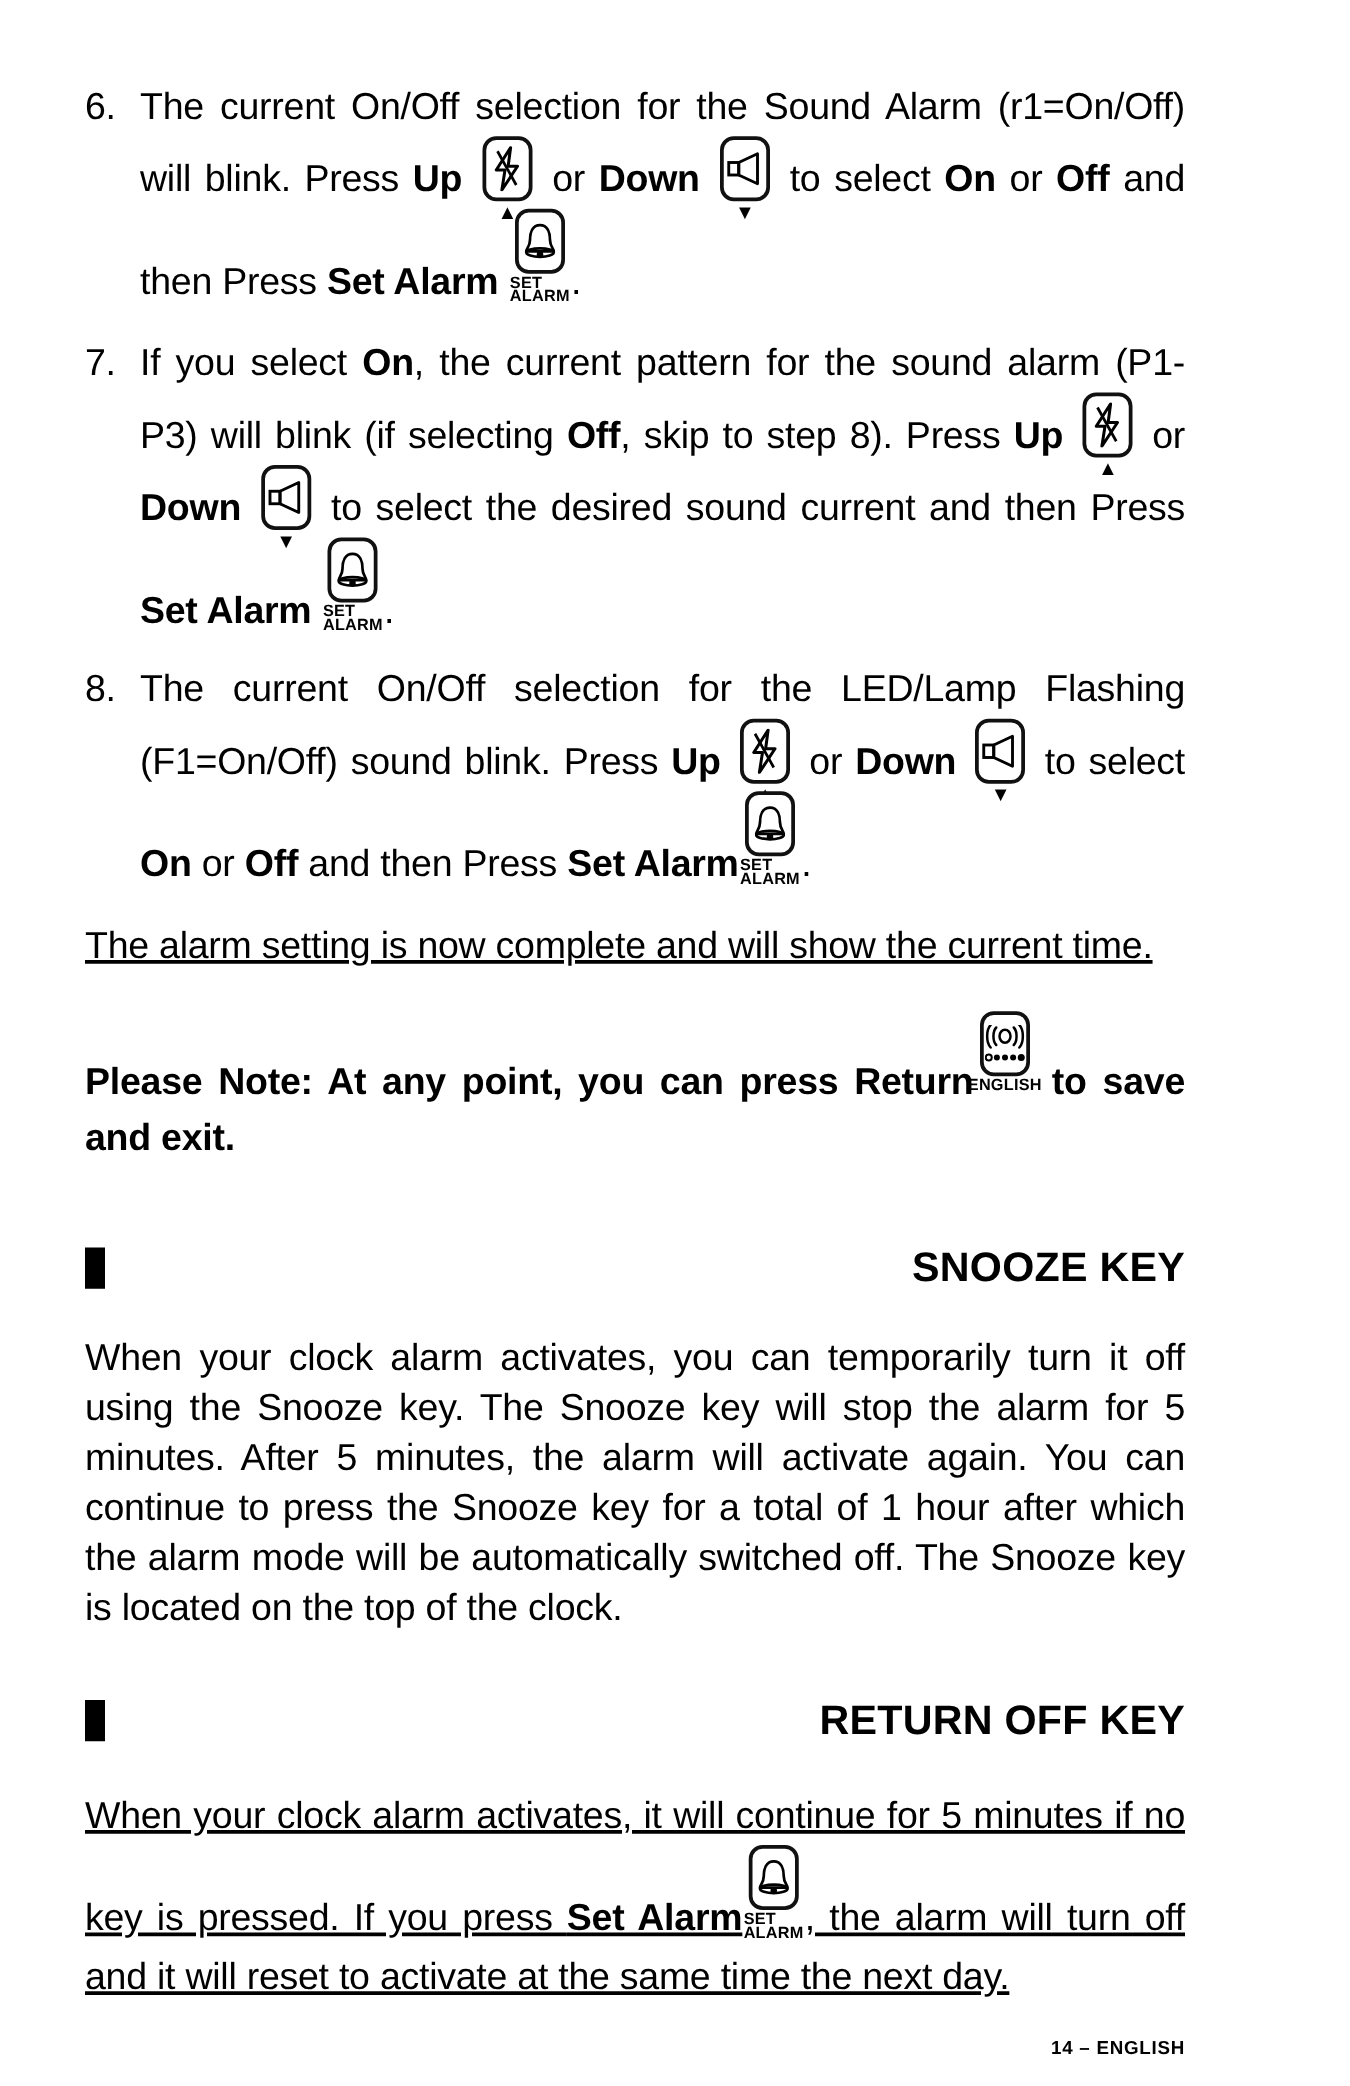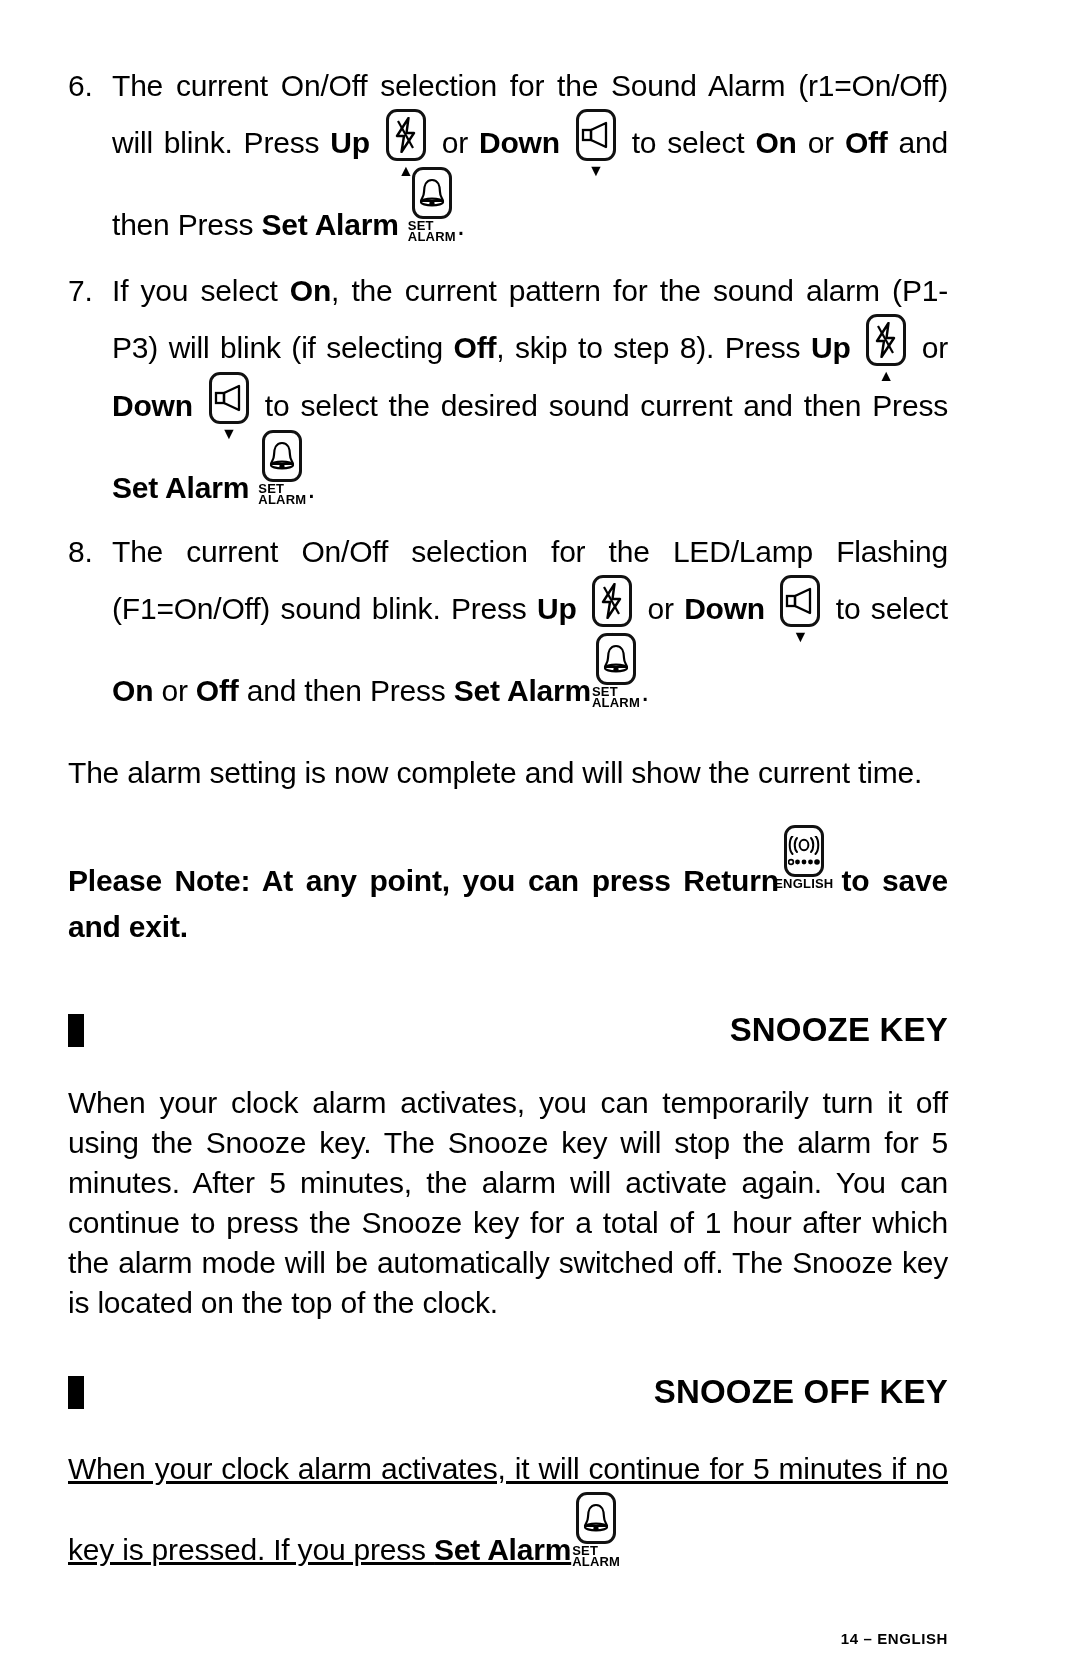--- a/index.html
+++ b/index.html
@@ -261,21 +261,21 @@
             <path d="M15 3 C9 3 7 9 7 15 C7 20 4 22 4 24 L26 24 C26 22 23 20 23 15 C23 9 21 3 15 3 Z" fill="none" stroke="#000" stroke-width="2.2" stroke-linejoin="round"></path>
             <ellipse cx="15" cy="25" rx="11" ry="3.4" fill="none" stroke="#000" stroke-width="2.2"></ellipse>
             <circle cx="15" cy="26.4" r="2.6" fill="#000"></circle>
           </svg>
         </span>
         <span class="caption"><span>SET</span><br><span>ALARM</span></span>
       </span><span>.</span>
     </div>
   </div>
 
-  <p class="para" style="margin-top:38px;">The alarm setting is now complete and will show the current time.</p>
+  <p class="para" style="margin-top:22px;text-decoration:underline;">The alarm setting is now complete and will show the current time.</p>
 
   <p class="para" style="margin-top:32px; font-weight:bold;">
     <b>Please Note</b><span>: At any point, you can press Return</span><span class="btn-icon tall" style="vertical-align:-16px;">
       <span class="shell"></span>
       <span class="glyph" style="flex-direction:column; gap:1px;">
         <svg width="32" height="20" viewBox="0 0 32 20" aria-hidden="true">
           <ellipse cx="16" cy="9" rx="4.4" ry="5.2" fill="none" stroke="#000" stroke-width="2"></ellipse>
           <path d="M9 2 C6 5 6 13 9 16" fill="none" stroke="#000" stroke-width="2" stroke-linecap="round"></path>
           <path d="M23 2 C26 5 26 13 23 16" fill="none" stroke="#000" stroke-width="2" stroke-linecap="round"></path>
           <path d="M4.5 0 C0.8 4 0.8 14 4.5 18" fill="none" stroke="#000" stroke-width="2" stroke-linecap="round"></path>
@@ -295,31 +295,31 @@
 
   <div class="gap-lg"></div>
   <h2 class="heading" style="margin-top:24px;">
     <span class="heading-bullet"></span>
     <span>SNOOZE KEY</span>
   </h2>
   <p class="para" style="margin-top:34px;">When your clock alarm activates, you can temporarily turn it off using the Snooze key. The Snooze key will stop the alarm for 5 minutes. After 5 minutes, the alarm will activate again. You can continue to press the Snooze key for a total of 1 hour after which the alarm mode will be automatically switched off. The Snooze key is located on the top of the clock.</p>
 
   <h2 class="heading" style="margin-top:50px;">
     <span class="heading-bullet"></span>
-    <span>SNOOZE OFF KEY</span>
+    <span>RETURN OFF KEY</span>
   </h2>
   <p class="para spaced" style="margin-top:34px;">
     <span>When your clock alarm activates, it will continue for 5 minutes if no key is pressed. If you press </span><b>Set Alarm</b><span class="btn-icon tall">
       <span class="shell"></span>
       <span class="glyph">
         <svg width="30" height="32" viewBox="0 0 30 32" aria-hidden="true">
           <path d="M15 3 C9 3 7 9 7 15 C7 20 4 22 4 24 L26 24 C26 22 23 20 23 15 C23 9 21 3 15 3 Z" fill="none" stroke="#000" stroke-width="2.2" stroke-linejoin="round"></path>
           <ellipse cx="15" cy="25" rx="11" ry="3.4" fill="none" stroke="#000" stroke-width="2.2"></ellipse>
           <circle cx="15" cy="26.4" r="2.6" fill="#000"></circle>
         </svg>
       </span>
       <span class="caption"><span>SET</span><br><span>ALARM</span></span>
-    </span>
+    </span><span>, the alarm will turn off and it will reset to activate at the same time the next day.</span>
   </p>
 
   <div class="footer">14 – ENGLISH</div>
 
 </div>
 
 </body></html>

